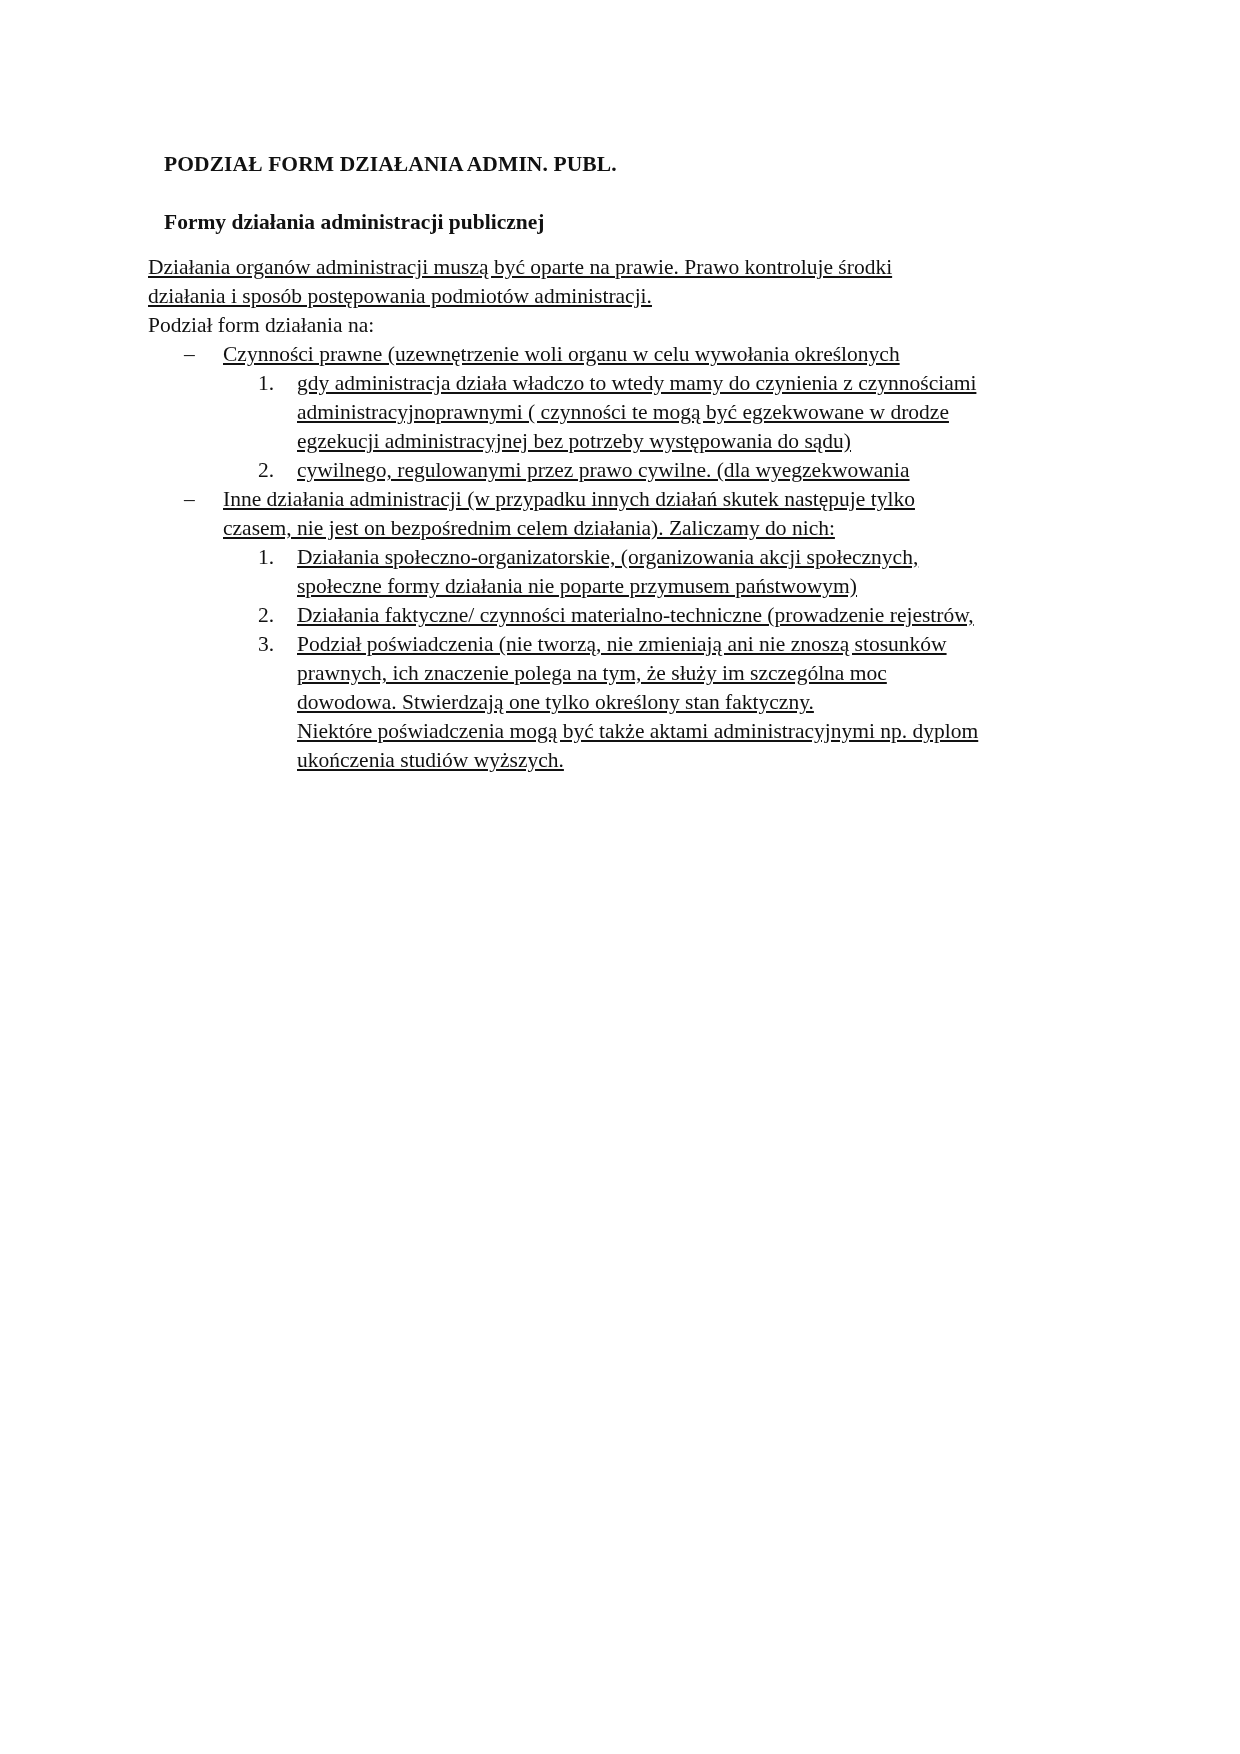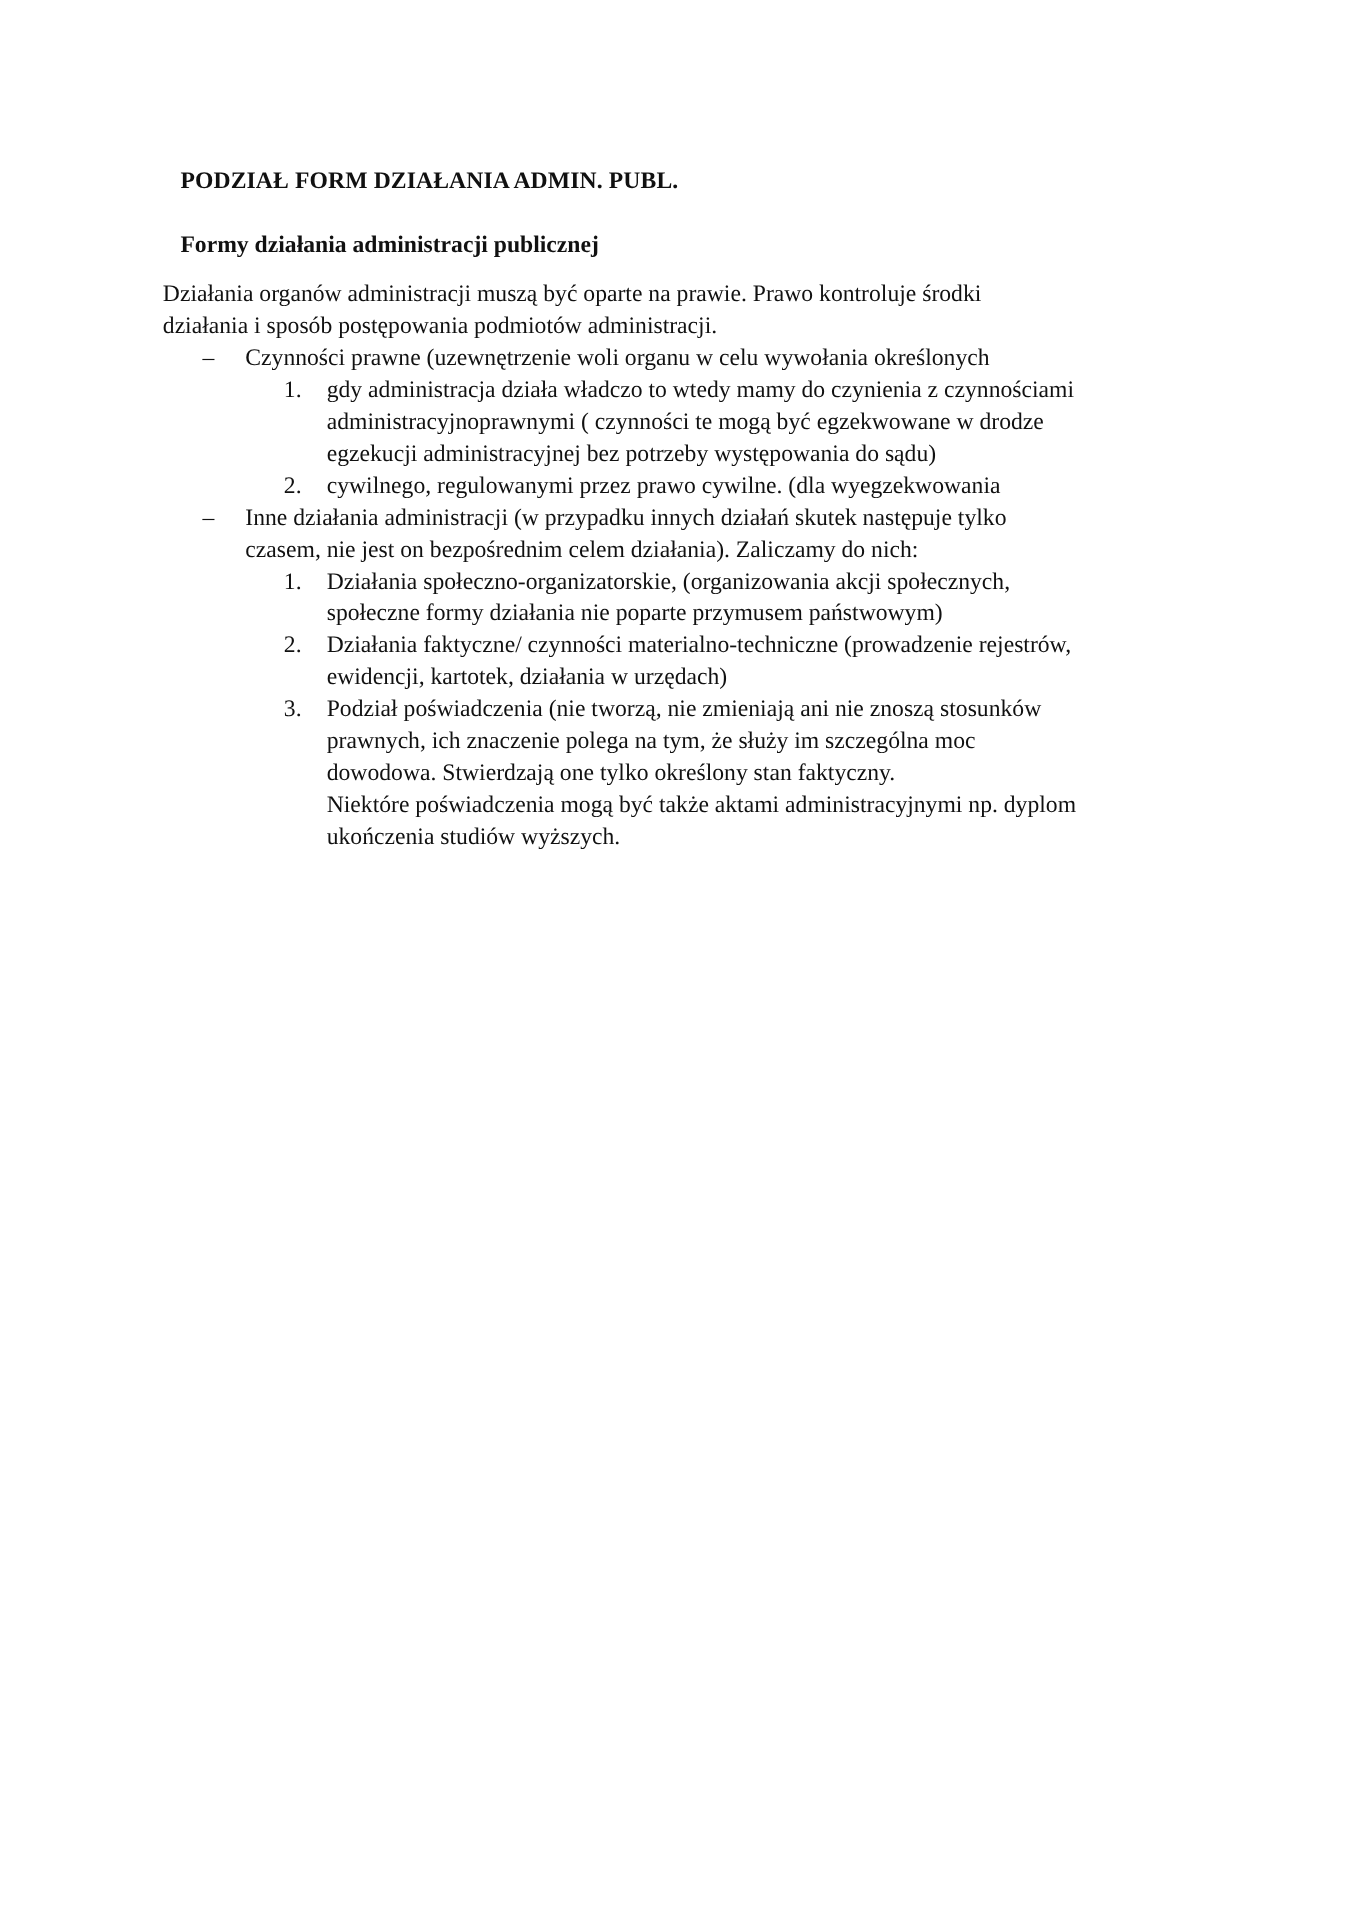--- a/index.html
+++ b/index.html
@@ -60,35 +60,37 @@
       padding-left: 74px;
       margin-left: 0;
     }
     .num-marker {
       position: absolute;
       left: 35px;
       top: 0;
     }
     .block-line {
       display: block;
+      text-decoration: underline;
     }
   </style>
 </head>
 <body>
 
 <div class="page">
   <div class="doc-title">PODZIAŁ FORM DZIAŁANIA ADMIN. PUBL.</div>
 
   <div class="section-title">Formy działania administracji publicznej</div>
 
   <div class="para">
     <span class="block-line">Działania organów administracji muszą być oparte na prawie. Prawo kontroluje środki</span>
     <span class="block-line">działania i sposób postępowania podmiotów administracji.</span>
   </div>
 
+  <div class="para">Podział form działania na:</div>
 
   <ul class="dash-list">
 
     <li class="dash-item">
       <span class="dash-marker">–</span>
       <span class="block-line">Czynności prawne (uzewnętrzenie woli organu w celu wywołania określonych</span>
       <ol class="num-list">
         <li class="num-item">
           <span class="num-marker">1.</span>
           <span class="block-line">gdy administracja działa władczo to wtedy mamy do czynienia z czynnościami</span>
@@ -108,21 +110,20 @@
       <span class="block-line">czasem, nie jest on bezpośrednim celem działania). Zaliczamy do nich:</span>
       <ol class="num-list">
         <li class="num-item">
           <span class="num-marker">1.</span>
           <span class="block-line">Działania społeczno-organizatorskie, (organizowania akcji społecznych,</span>
           <span class="block-line">społeczne formy działania nie poparte przymusem państwowym)</span>
         </li>
         <li class="num-item">
           <span class="num-marker">2.</span>
           <span class="block-line">Działania faktyczne/ czynności materialno-techniczne (prowadzenie rejestrów,</span>
-          <span class="block-line">ewidencji, kartotek, działania w urzędach)</span>
         </li>
         <li class="num-item">
           <span class="num-marker">3.</span>
           <span class="block-line">Podział poświadczenia (nie tworzą, nie zmieniają ani nie znoszą stosunków</span>
           <span class="block-line">prawnych, ich znaczenie polega na tym, że służy im szczególna moc</span>
           <span class="block-line">dowodowa. Stwierdzają one tylko określony stan faktyczny.</span>
           <span class="block-line">Niektóre poświadczenia mogą być także aktami administracyjnymi np. dyplom</span>
           <span class="block-line">ukończenia studiów wyższych.</span>
         </li>
       </ol>

